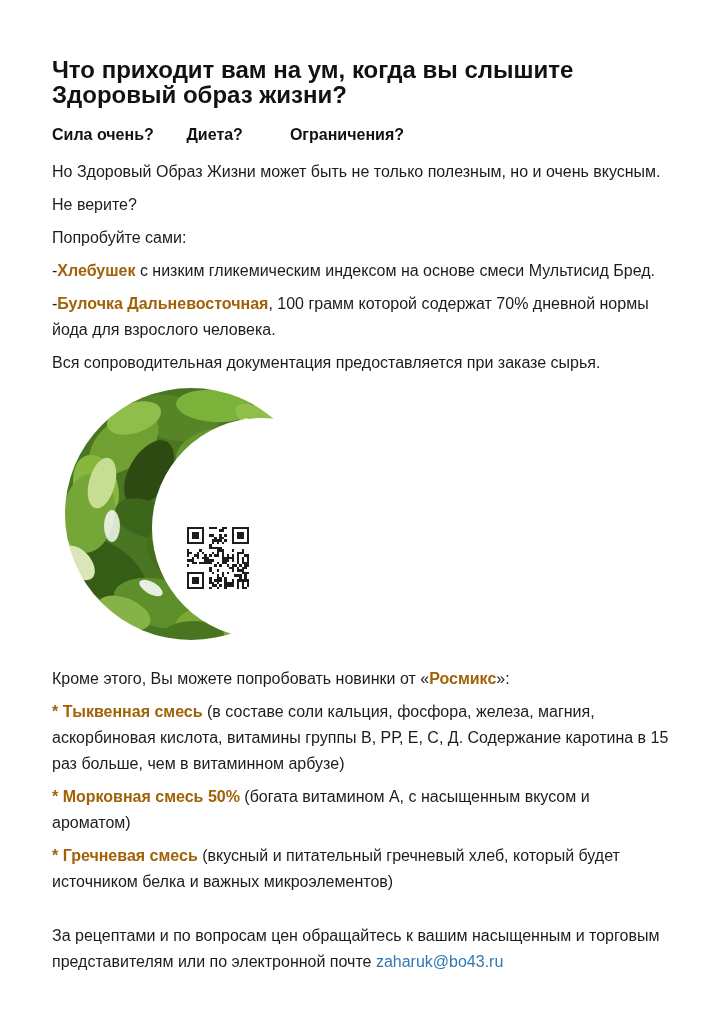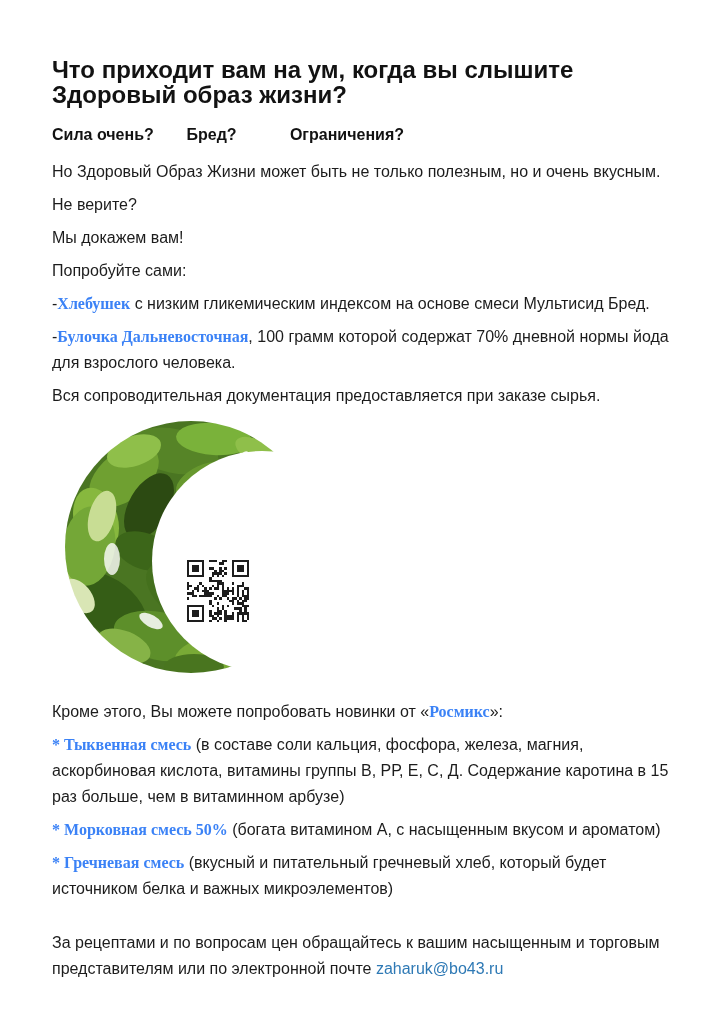--- a/index.html
+++ b/index.html
@@ -12,21 +12,21 @@
     font-size:16px;line-height:26px;color:#1c1c1c;
   }
   h1.doc-title{
     font-size:24px;line-height:25px;margin:0 0 15px 0;
     font-weight:bold;color:#121212;
   }
   p{margin:0 0 7px 0;}
   .questions{font-weight:bold;margin-bottom:11px;color:#121212;}
   .questions .q1{display:inline-block;width:130px;}
   .questions .q2{display:inline-block;width:99px;}
-  b{font-weight:bold;color:#3b82f6;font-family:Liberation Serif, serif;}
+  b{font-weight:bold;color:#a16207;}
   
   .logo{position:relative;width:278px;height:252px;margin:12px 0 26px 2px;}
   .logo .crescent{position:absolute;left:0;top:0;}
   .logo-text{
     position:absolute;top:46px;right:36px;text-align:right;
     color:#3f3f3f;font-weight:bold;font-size:20px;line-height:25px;
     letter-spacing:.5px;white-space:nowrap;
   }
   .logo-text .lt{display:inline-block;background:#fff;padding:0 3px;}
   .logo-note{
@@ -43,27 +43,26 @@
 </style>
 </head>
 <body>
 
 <div class="page">
 
   <h1 class="doc-title">Что приходит вам на ум, когда вы слышите Здоровый образ жизни?</h1>
 
   <p class="questions">
     <span class="q1">Сила очень?</span>
-    <span class="q2">Бред?</span>
+    <span class="q2">Диета?</span>
     <span class="q3">Ограничения?</span>
   </p>
 
   <p>Но Здоровый Образ Жизни может быть не только полезным, но и очень вкусным.</p>
   <p>Не верите?</p>
-  <p>Мы докажем вам!</p>
   <p>Попробуйте сами:</p>
 
   <p><span>-</span><b>Хлебушек</b><span> с низким гликемическим индексом на основе смеси Мультисид Бред.</span></p>
 
   <p><span>-</span><b>Булочка Дальневосточная</b><span>, 100 грамм которой содержат 70% дневной нормы йода для взрослого человека.</span></p>
 
   <p>Вся сопроводительная документация предоставляется при заказе сырья.</p>
 
   <div class="logo">
     <svg class="crescent" width="278" height="252" viewBox="0 0 278 252" aria-hidden="true">

